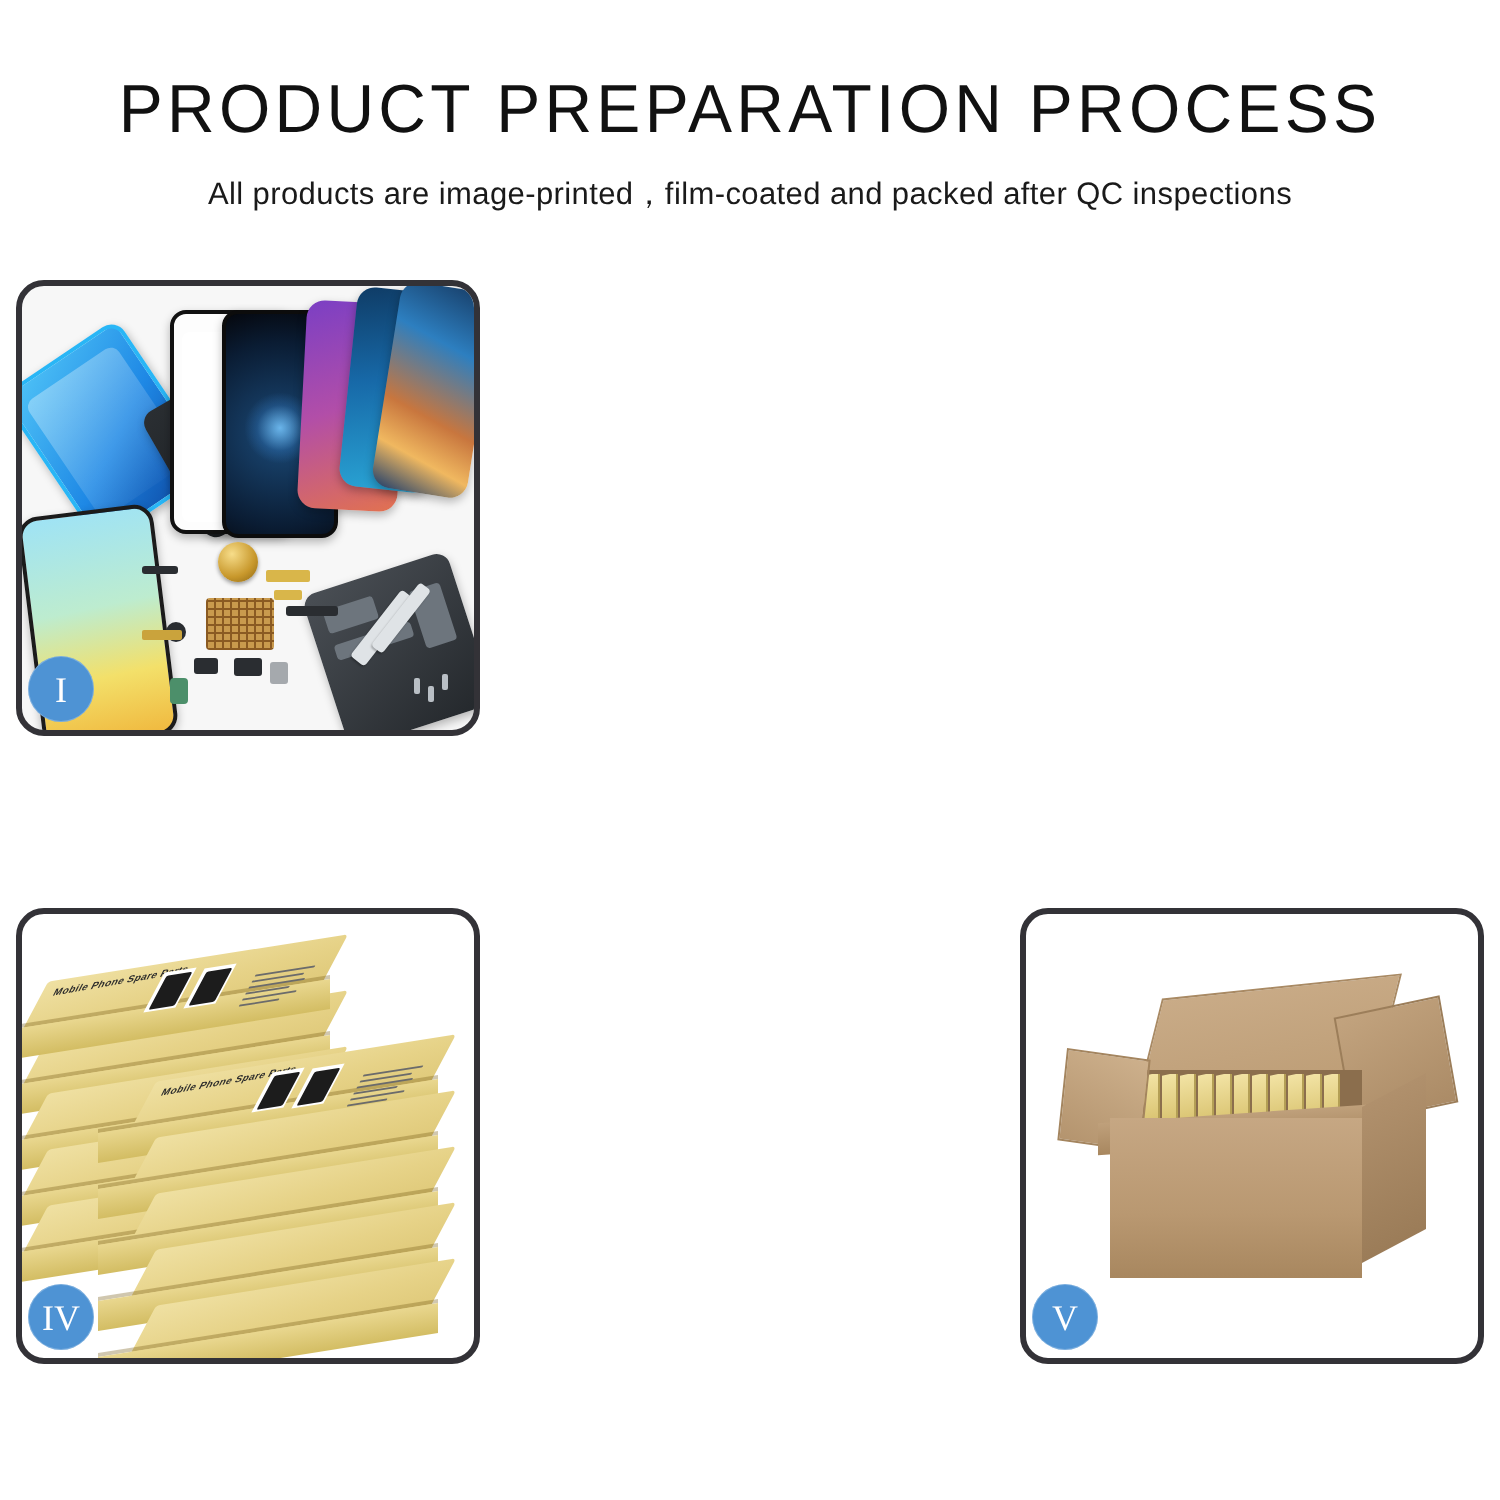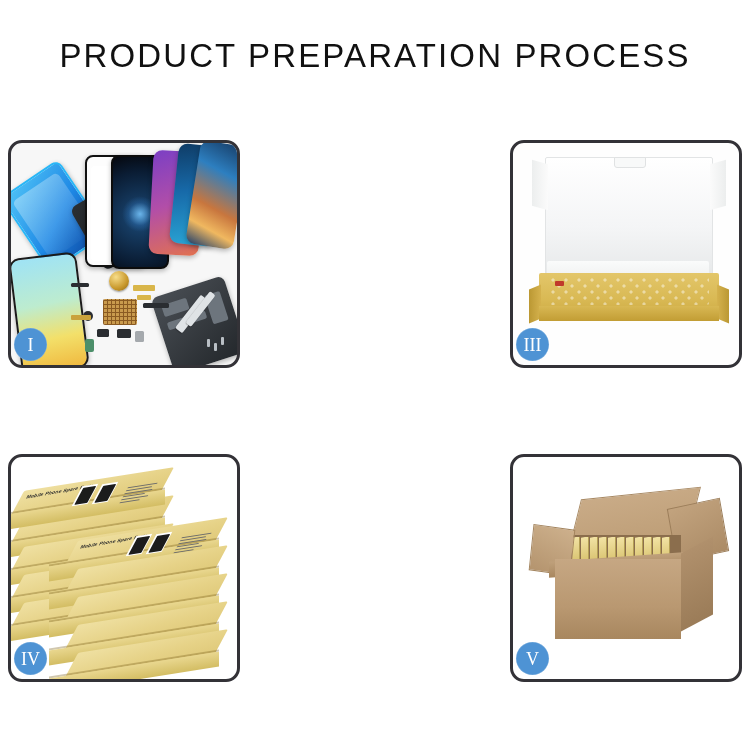--- a/index.html
+++ b/index.html
@@ -243,20 +243,21 @@
     background:rgba(150,125,90,.35);transform:skew(-30deg,0deg);}
   .s-label{position:absolute;background:rgba(150,124,88,.5);border-radius:1px;}
   .s-sheet{position:absolute;left:116px;top:4px;width:60px;height:26px;
     background:linear-gradient(160deg,#f4f5f6,#e6e8e9);transform:rotate(-8deg);opacity:.9;}
 </style>
 </head>
 <body>
 
 <div class="header">
   <div class="title">PRODUCT PREPARATION PROCESS</div>
+  <div class="subtitle">All products are image-printed，film-coated and packed after QC inspections</div>
 </div>
 
 <div class="grid">
 
   <div class="row r1">
 
     <div class="panel p1">
       <div class="scene">
         <div class="ph ph-blue"></div>
         <div class="ph ph-black"></div>
@@ -289,38 +290,20 @@
         <i class="tool" style="left:176px;top:150px;width:9px;height:42px;"></i>
         <i class="tool" style="left:186px;top:146px;width:7px;height:40px;"></i>
         <i class="screw" style="left:196px;top:196px;"></i>
         <i class="screw" style="left:203px;top:200px;"></i>
         <i class="screw" style="left:210px;top:194px;"></i>
       </div>
       <div class="badge">I</div>
     </div>
 
 
-    <div class="panel p3">
-      <div class="scene">
-        <div class="lid">
-          <span class="tab"></span>
-          <span class="lwing"></span>
-          <span class="rwing"></span>
-        </div>
-        <div class="foam"></div>
-        <div class="tray">
-          <span class="inner"></span>
-          <span class="redmark"></span>
-          <span class="lside"></span>
-          <span class="rside"></span>
-          <span class="front"></span>
-        </div>
-      </div>
-      <div class="badge">III</div>
-    </div>
 
   </div>
 
   <div class="row r2">
 
     <div class="panel p4">
       <div class="scene">
         <div class="stackwrap">
 
           <div class="sbox" style="left:2px;top:36px;">

